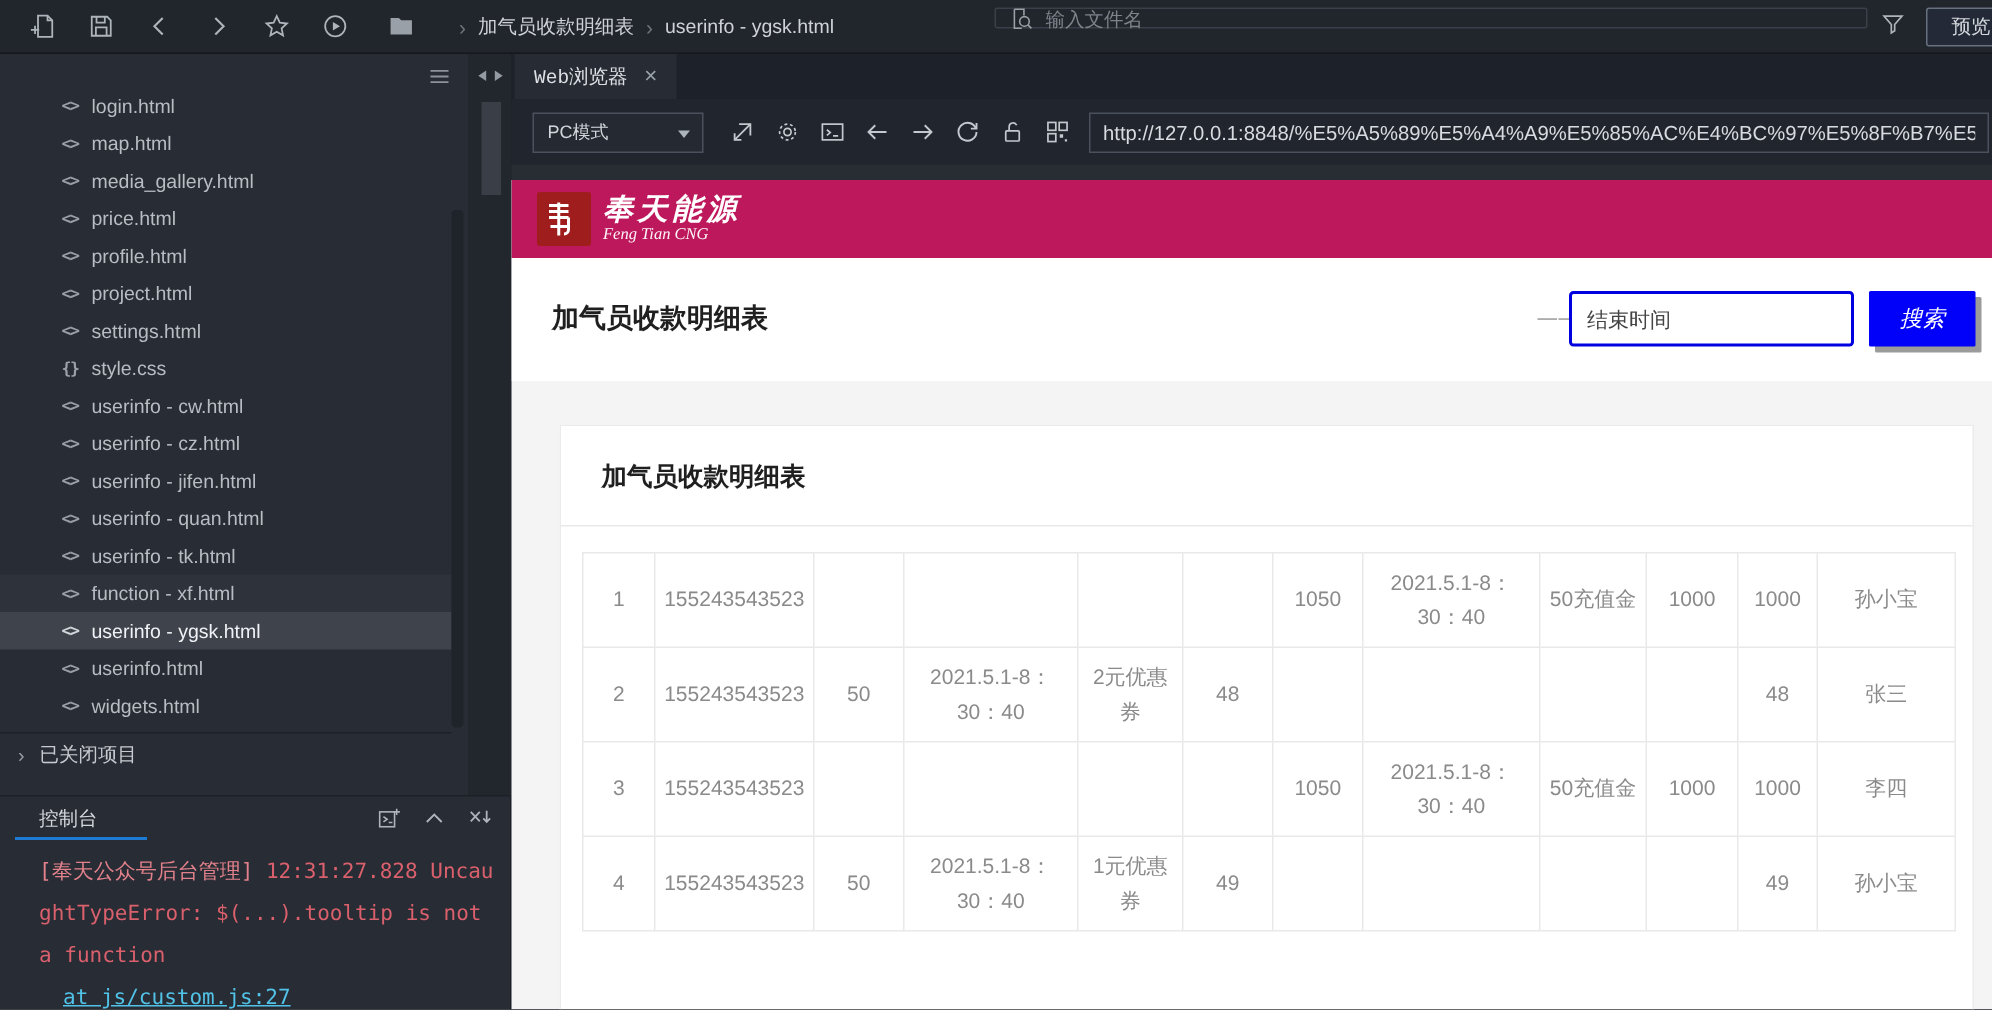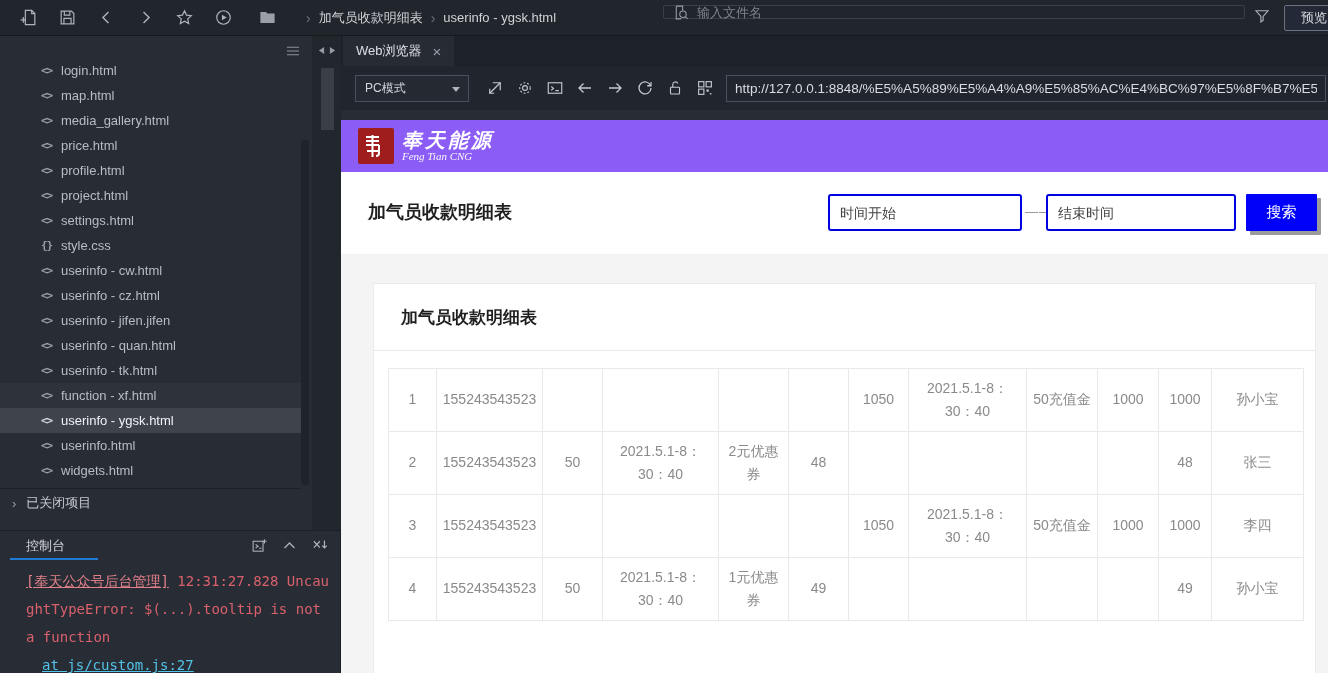--- a/index.html
+++ b/index.html
@@ -43,28 +43,28 @@
 
   
   .console { position:absolute; left:0; bottom:0; width:341px; height:143px; background:#282c34; border-top:1px solid #1c2026; border-right:1px solid #1c2026; overflow:hidden; }
   .console-head { position:relative; height:30px; display:flex; align-items:center; }
   .console-title { margin-left:26px; color:#d3d7dc; font-size:13px; }
   .console-underline { position:absolute; left:10px; top:27px; width:88px; height:2px; }
   .console-icons { position:absolute; right:12px; top:6px; display:flex; gap:13px; color:#aeb4bc; }
   .console-icons svg { width:17px; height:17px; cursor:pointer; }
   .console-body { padding:6px 10px 0 26px; font-family:"DejaVu Sans Mono","Liberation Mono",monospace; font-size:14px; line-height:28px; word-break:break-all; }
   .c-red { color:#d9606c; }
-  .c-red-bright { color:#e2818b;text-decoration:underline; }
+  .c-red-bright { color:#e2818b; }
   .console-link { padding-left:16px; }
   .console-link a { color:#52c3e8; text-decoration:underline; cursor:pointer; font-family:"DejaVu Sans Mono","Liberation Mono",monospace; font-size:14px; }
 
   
   .browser { position:absolute; left:341px; top:36px; right:0; bottom:0; background:#1d222a; }
   .tabbar { height:30px; background:#1d222a; display:flex; align-items:flex-end; }
-  .tab { height:30px; margin-left:2px; padding:0 13px; background:#262b34; color:#dde0e4; font-size:13px; display:flex; align-items:center; gap:11px; cursor:pointer; }
+  .tab { height:30px; margin-left:2px; padding:0 13px; background:#262b34; color:#dde0e4; font-size:13px; display:flex; align-items:center; gap:11px; cursor:pointer;font-family:Liberation Mono, monospace; }
   .tab .x { color:#9aa0a8; font-size:15px; cursor:pointer; }
   .btoolbar { height:44px; background:#21262e; display:flex; align-items:center; padding-left:14px; }
   .mode-select { width:114px; height:27px; border:1px solid #4a515c; background:#242932; color:#d3d7dc; font-size:12px; display:flex; align-items:center; padding:0 9px; position:relative; cursor:pointer; }
   .mode-select .caret { position:absolute; right:8px; top:11px; width:0; height:0; border-left:4px solid transparent; border-right:4px solid transparent; border-top:5px solid #aeb4bc; }
   .b-ic { width:20px; height:20px; margin-left:10px; color:#c3c9cf; display:flex; align-items:center; justify-content:center; cursor:pointer; }
   .b-ic svg { width:18px; height:18px; }
   .urlbar { flex:1; height:27px; margin-left:11px; margin-right:2px; border:1px solid #4a515c; background:#21262e; color:#d8dbe0; font-size:13.5px; display:flex; align-items:center; padding:0 8px; white-space:nowrap; overflow:hidden; }
   .urlbar input { width:100%; background:transparent; border:none; outline:none; color:#d8dbe0; font-size:13.5px; }
   .gapstrip { height:10px; background:#282d34; }
 
@@ -207,21 +207,21 @@
       <div class="file-item">
           <span class="fic">&lt;&gt;</span>
           <span>userinfo - cw.html</span>
         </div>
       <div class="file-item">
           <span class="fic">&lt;&gt;</span>
           <span>userinfo - cz.html</span>
         </div>
       <div class="file-item">
           <span class="fic">&lt;&gt;</span>
-          <span>userinfo - jifen.jifen</span>
+          <span>userinfo - jifen.html</span>
         </div>
       <div class="file-item">
           <span class="fic">&lt;&gt;</span>
           <span>userinfo - quan.html</span>
         </div>
       <div class="file-item">
           <span class="fic">&lt;&gt;</span>
           <span>userinfo - tk.html</span>
         </div>
       <div class="file-item hl">
@@ -347,43 +347,42 @@
             <path d="M14 14h3v3h-3zM18.5 18.5h2v2h-2z" fill="currentColor" stroke="none"></path>
           </svg>
       </div>
       <div class="urlbar">
         <input value="http://127.0.0.1:8848/%E5%A5%89%E5%A4%A9%E5%85%AC%E4%BC%97%E5%8F%B7%E5%90%8E%E" style="">
       </div>
     </div>
     <div class="gapstrip"></div>
 
     <div class="viewport">
-      <div class="site-header" style="background: #8b5cf6;">
+      <div class="site-header" style="background: #be185d;">
         <div class="logo-mark" style="background: rgb(160, 29, 29);">
           <svg viewBox="0 0 28 28">
               <g stroke="#ffffff" stroke-width="2" fill="none">
                 <path d="M4 5h13M4 9h13M4 13h13"></path>
                 <path d="M10.5 3v22"></path>
                 <path d="M17 13v8a3 3 0 0 1-3 3"></path>
                 <path d="M5 19h11"></path>
               </g>
             </svg>
         </div>
         <div class="logo-text">
           <div class="logo-cn">奉天能源</div>
           <div class="logo-en">Feng Tian CNG</div>
         </div>
       </div>
 
       <div class="searchbar">
         <div class="page-title">加气员收款明细表</div>
-        <input class="f-input f-start" placeholder="时间开始" style="">
         <span class="f-sep">——</span>
         <input class="f-input f-end" placeholder="结束时间" style="">
-        <button class="f-btn" style="background: rgb(1, 1, 250);">搜索</button>
+        <button class="f-btn" style="background: rgb(1, 1, 250); font-style: italic;">搜索</button>
       </div>
 
       <div class="card">
         <div class="card-head">
           <div class="card-title">加气员收款明细表</div>
         </div>
         <div class="table-wrap">
           <table class="data">
             <colgroup>
               <col style="width:48px">

